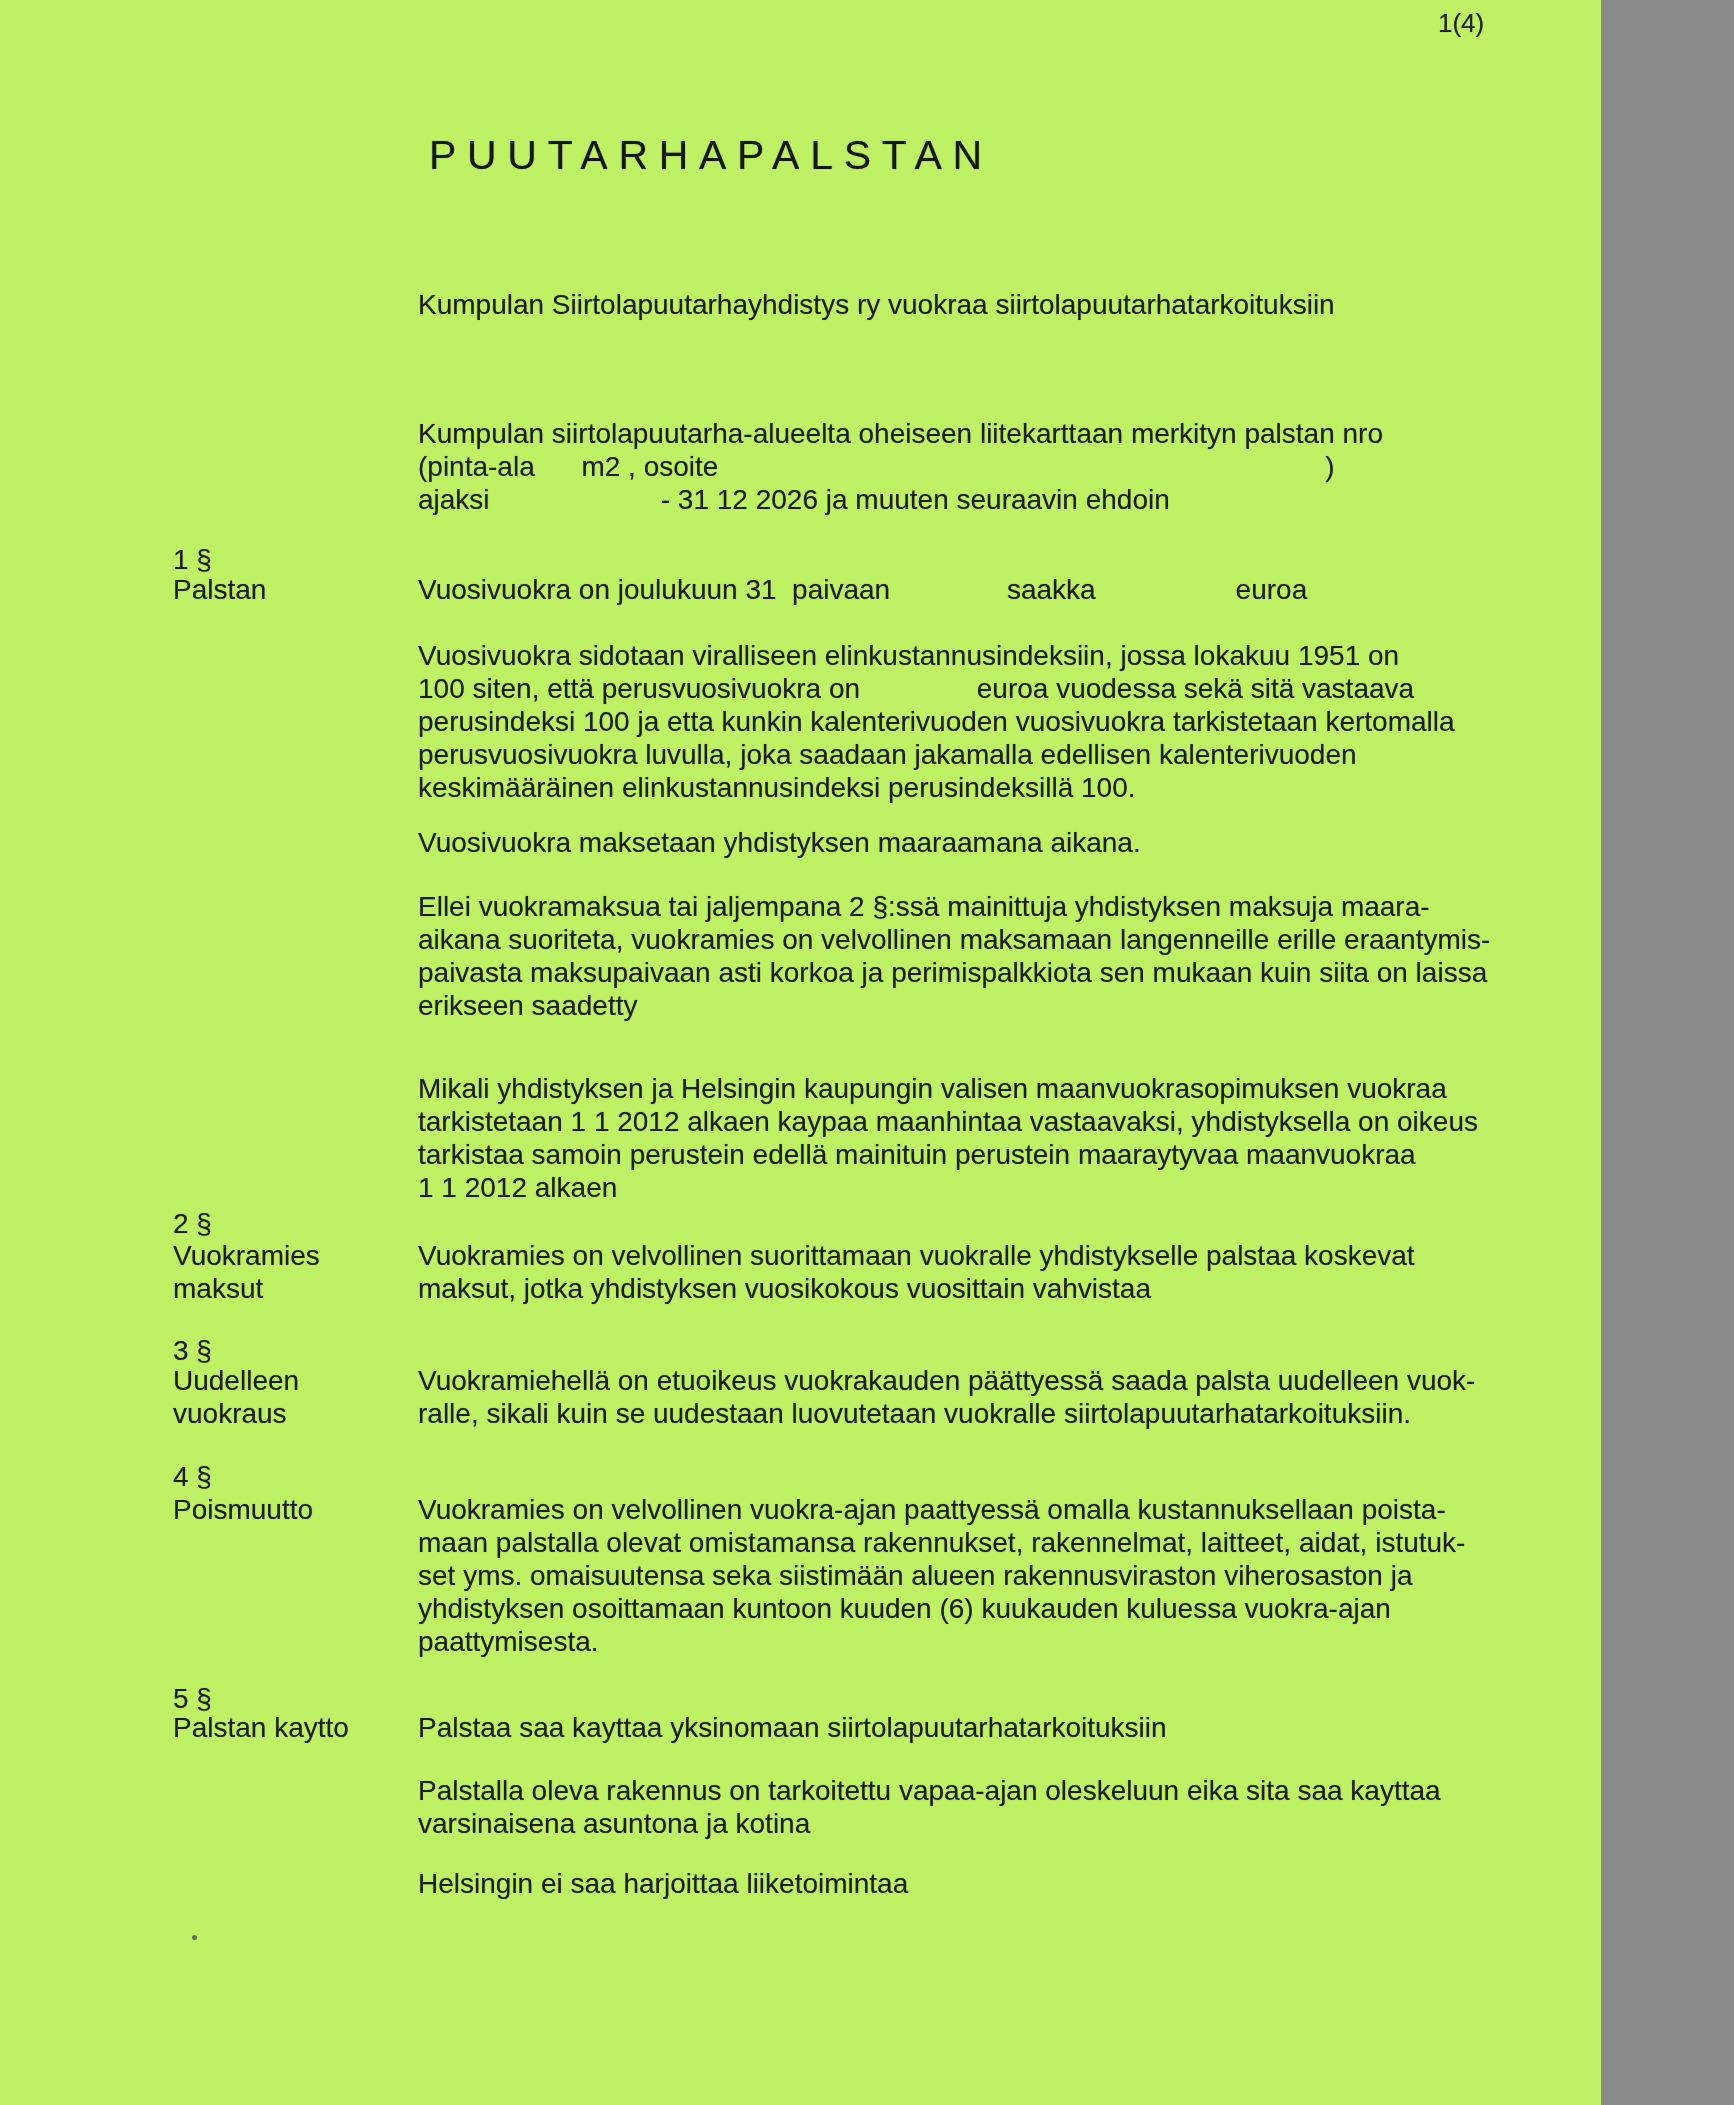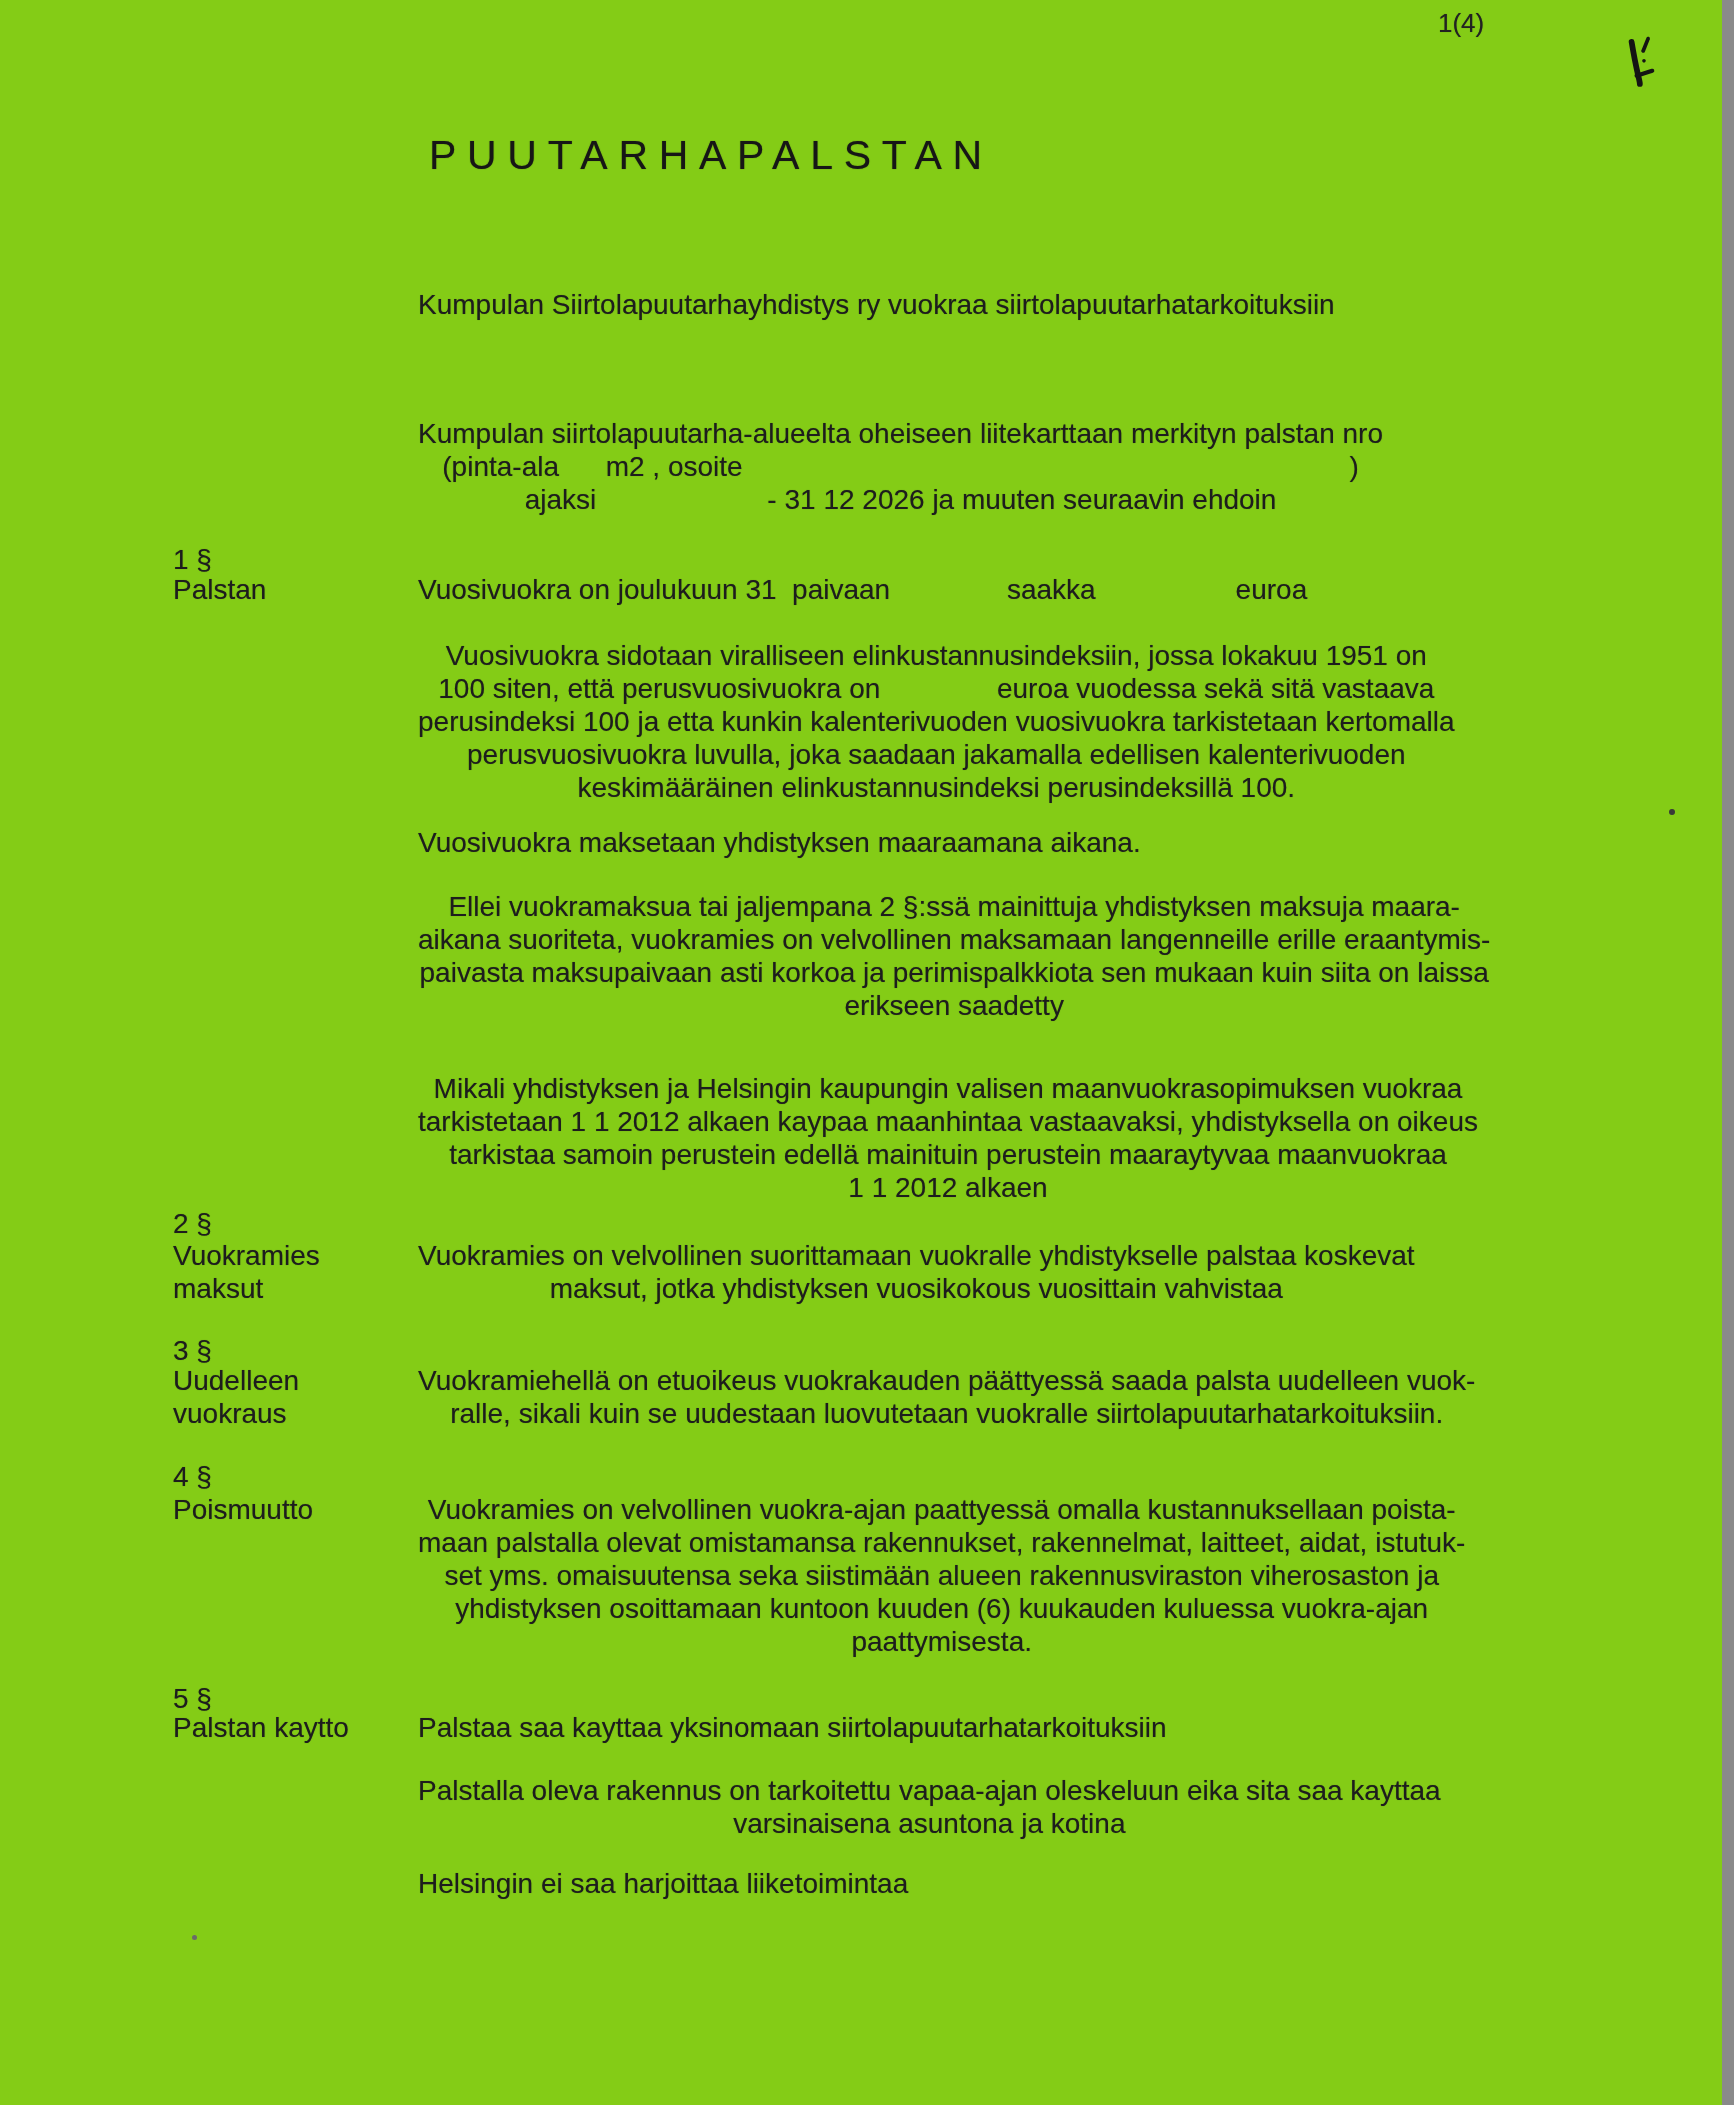--- a/index.html
+++ b/index.html
@@ -1,32 +1,32 @@
 <!DOCTYPE html>
 <html style="font-size:13px"><head>
 <meta charset="utf-8">
 <style>
   html,body { margin:0; padding:0; background:#8a8a8a; }
   .page {
     position:relative;
-    width:1722px; height:2105px;
-    background:#84cc16;
+    width:1601px; height:2105px;
+    background:#bef264;
     overflow:hidden;
     font-family:"Liberation Sans","DejaVu Sans",sans-serif;
     color:#1d1d1d;
   }
   .txt {
     position:absolute;
     font-size:28px;
     line-height:33px;
     white-space:pre-wrap;
     color:#1d1d1d;
     text-shadow:0 0 0.8px rgba(30,30,30,0.45);
   }
-  .body-col { left:418px;text-align:center; }
+  .body-col { left:418px; }
   .label-col { left:173px; }
   .doc-title {
     position:absolute; left:416px; top:132px;
     font-size:41px; line-height:46px;
     letter-spacing:10.7px; color:#161616;
     text-shadow:0 0 1.1px rgba(20,20,20,0.5);
     margin-left:13px;
   }
   .page-number {
     position:absolute; left:1438px; top:6.6px;

